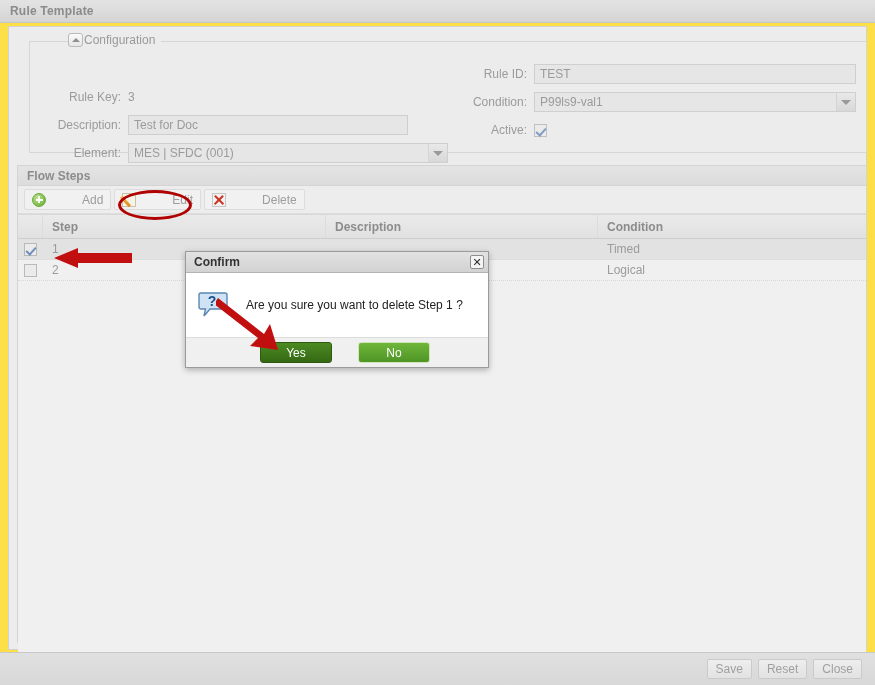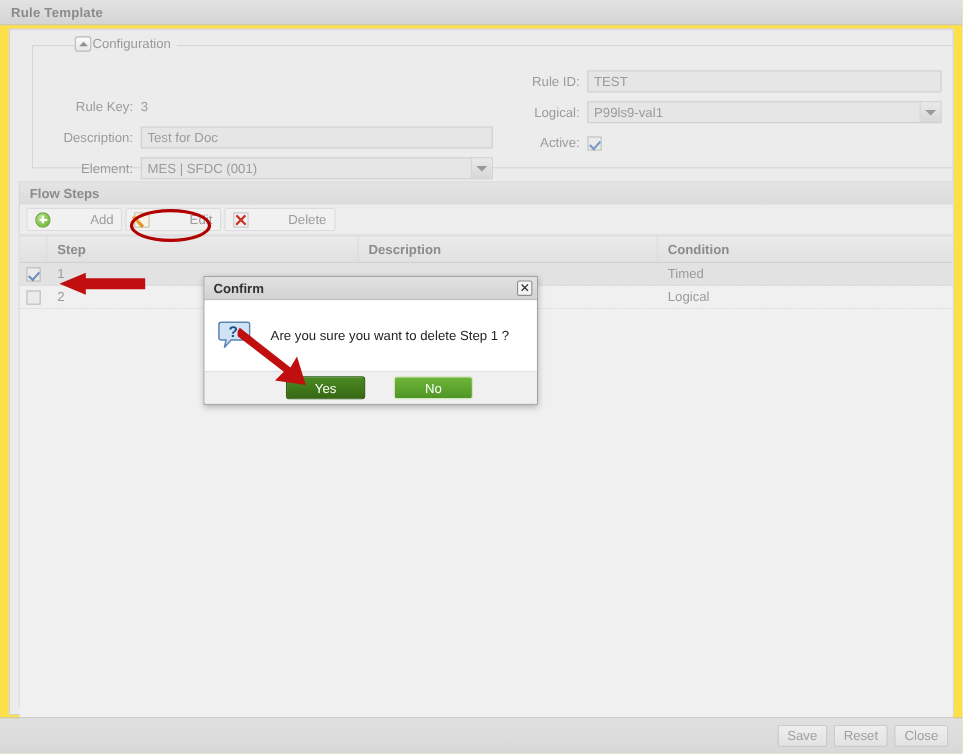--- a/index.html
+++ b/index.html
@@ -85,21 +85,21 @@
     padding-right: 7px;
     font-size: 12px;
     color: #9b9b9b;
     white-space: nowrap;
   }
   .col-right .lbl { width: 84px; }
 
   .static-val { font-size: 12px; color: #9b9b9b; }
 
   .txt {
-    width: 320px; height: 20px;
+    width: 280px; height: 20px;
     border: 1px solid #cfcfcf;
     background: #e6e6e6;
     font-family: "Liberation Sans", sans-serif;
     font-size: 12px;
     color: #9b9b9b;
     padding: 0 5px;
     outline: none;
   }
   .col-right .txt { width: 322px; }
 
@@ -402,21 +402,21 @@
           </div>
         </div>
       </div>
 
       <div class="form-col col-right">
         <div class="frow">
           <span class="lbl">Rule ID:</span>
           <input class="txt" type="text" value="TEST" style="">
         </div>
         <div class="frow">
-          <span class="lbl">Logical:</span>
+          <span class="lbl">Condition:</span>
           <div class="combo">
             <span class="cval">P99ls9-val1</span>
             <span class="carrow">
               <span class="chev"></span>
             </span>
           </div>
         </div>
         <div class="frow">
           <span class="lbl">Active:</span>
           <span class="chk checked faded"></span>

